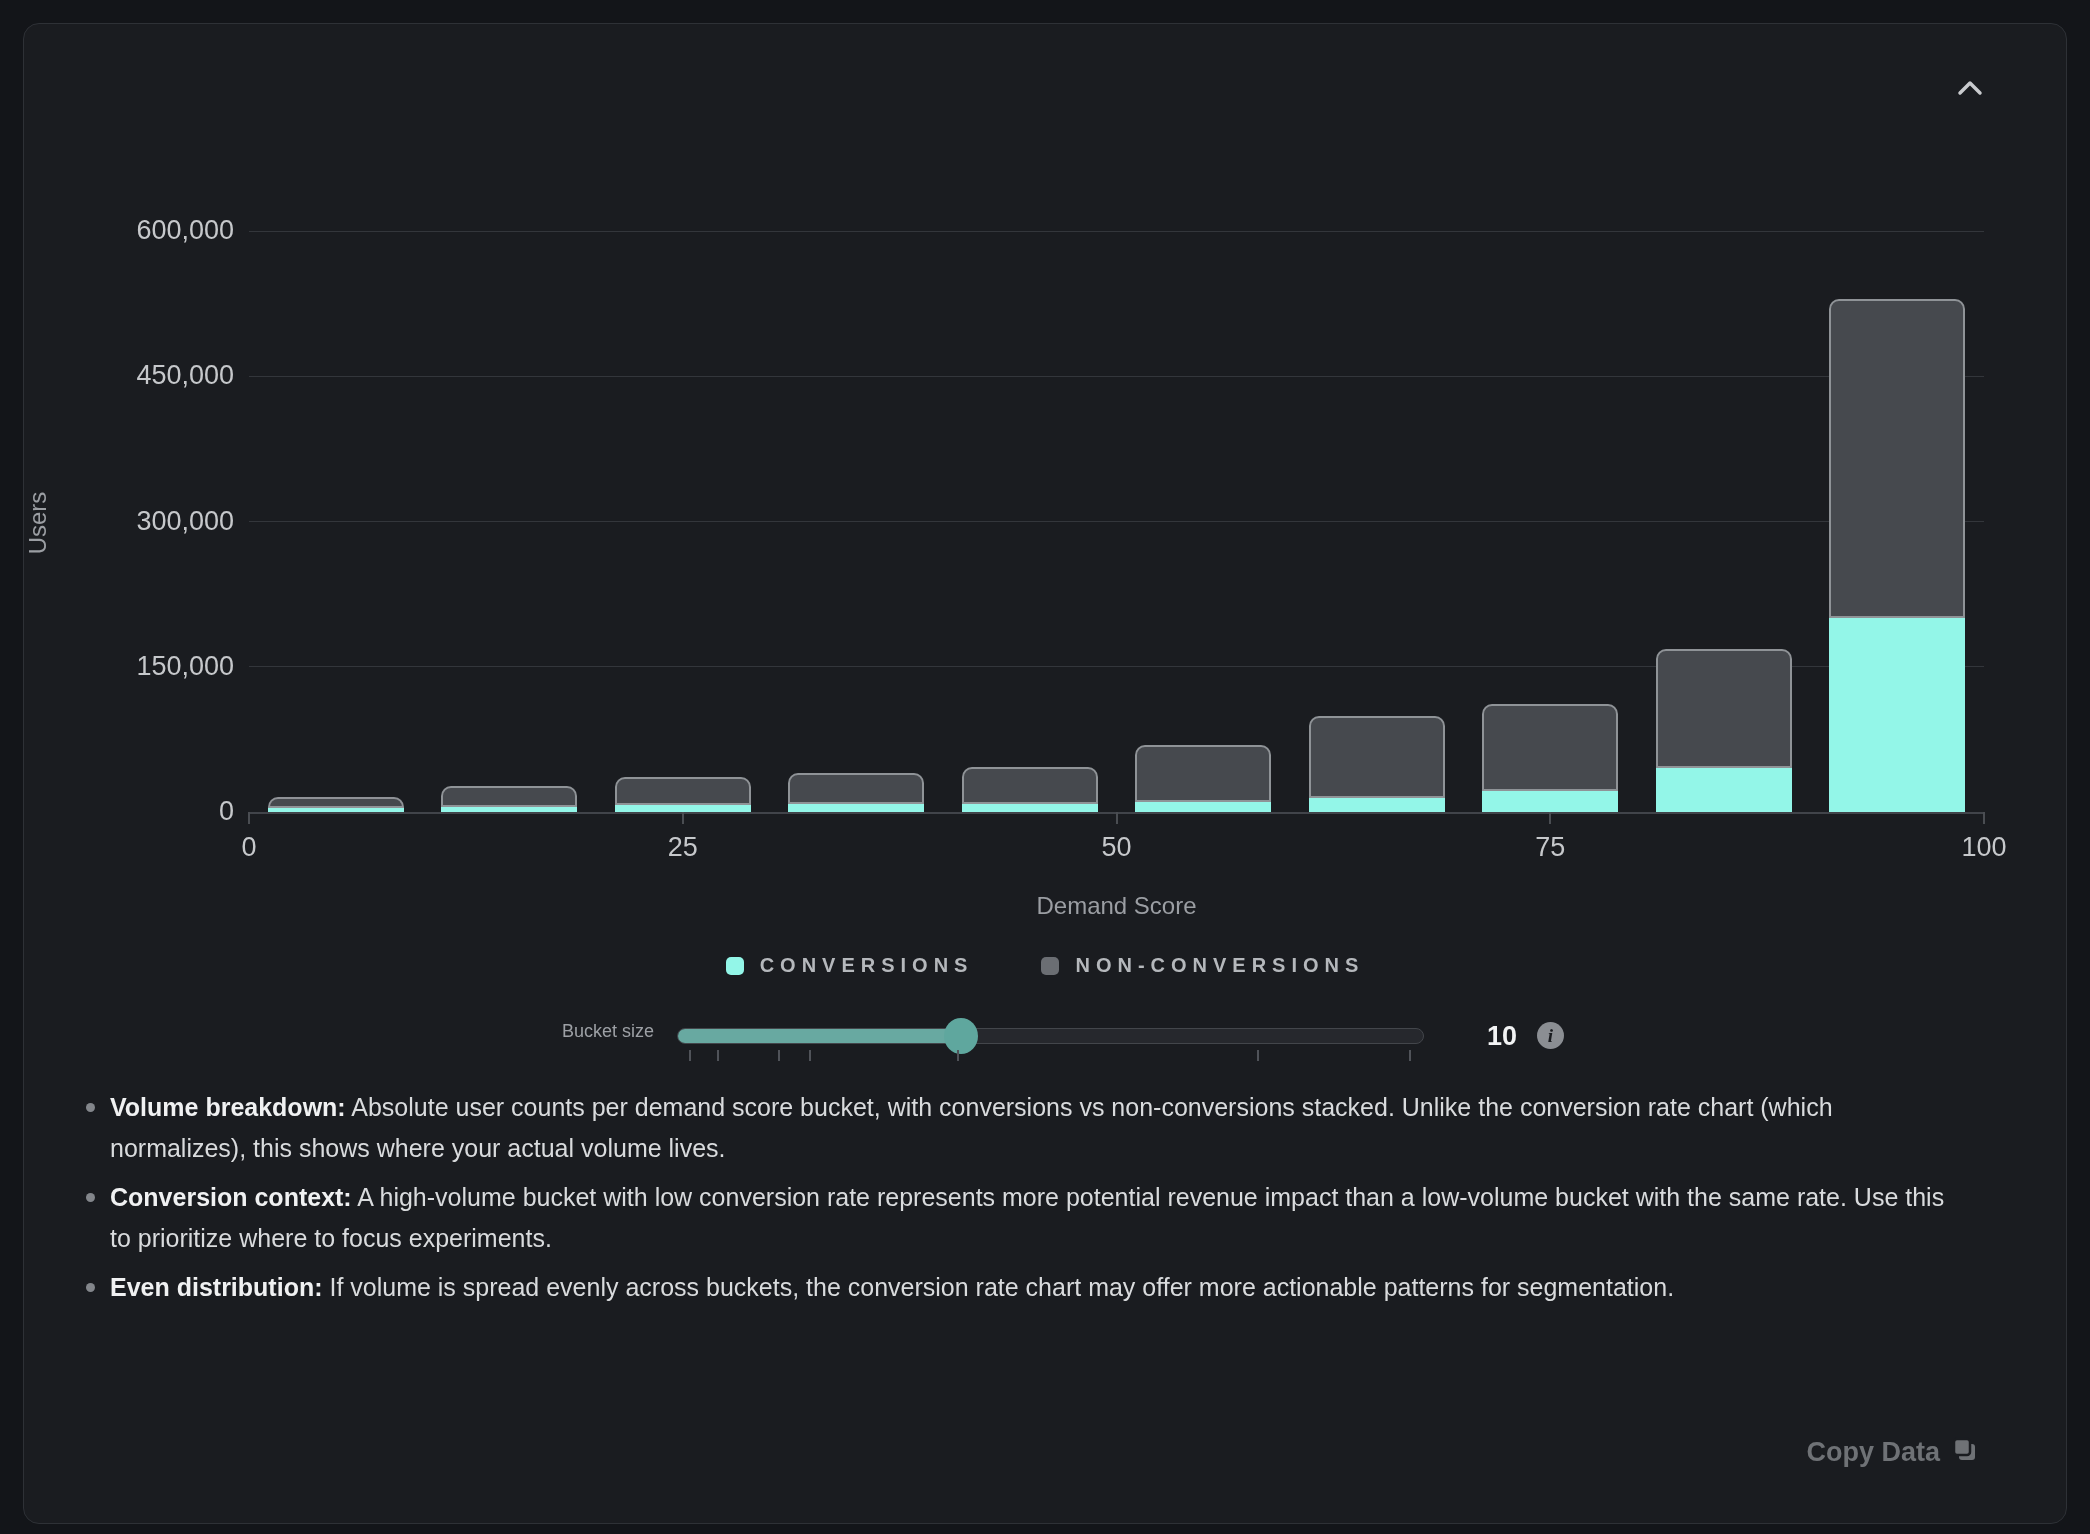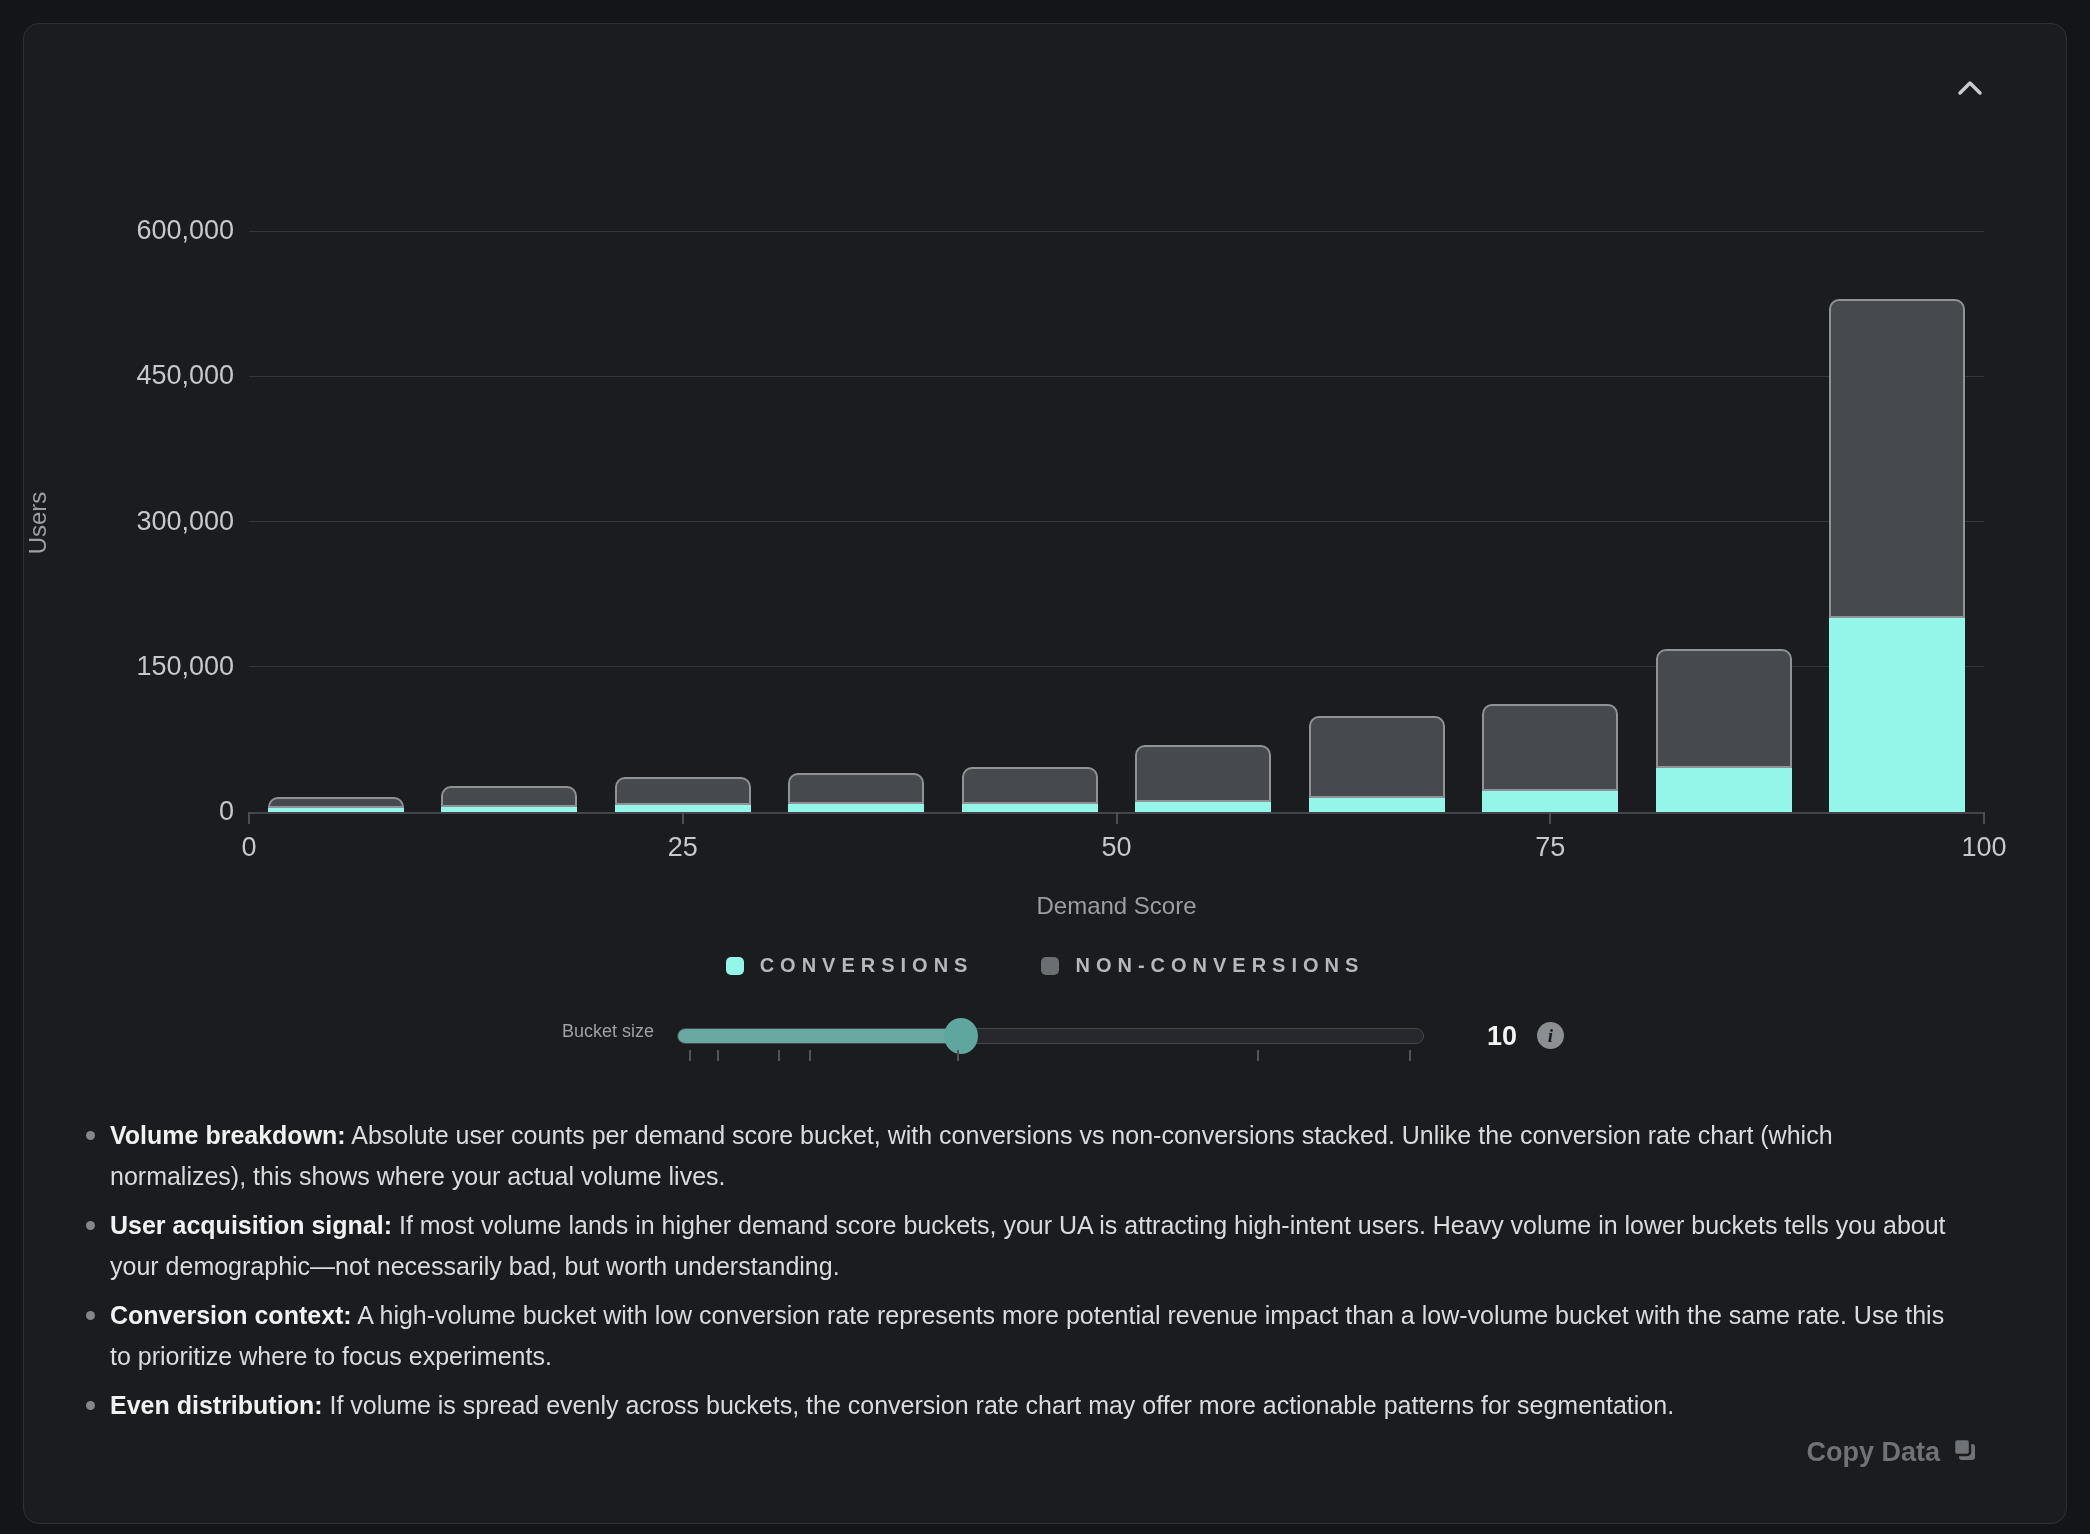--- a/index.html
+++ b/index.html
@@ -88,21 +88,21 @@
     position:absolute;left:1440px;top:997px;width:76px;text-align:center;
     font-size:27px;font-weight:700;color:#f2f3f4;
   }
   .info-icon{
     position:absolute;left:1513px;top:998px;width:27px;height:27px;border-radius:50%;
     background:#8b8e93;color:#1a1c20;font-size:19px;font-weight:700;
     display:flex;align-items:center;justify-content:center;cursor:pointer;
     font-family:"Liberation Serif", serif;font-style:italic;
   }
   
-  .notes{position:absolute;left:60px;top:1063px;width:1880px;margin-top:28px;}
+  .notes{position:absolute;left:60px;top:1063px;width:1880px;}
   .note{
     position:relative;padding-left:26px;margin-bottom:8px;
     font-size:25px;line-height:41px;color:#d9dbdd;
   }
   .note::before{
     content:"";position:absolute;left:2px;top:16px;width:9px;height:9px;
     border-radius:50%;background:#83868b;
   }
   .note b{color:#f0f1f2;}
   
@@ -217,21 +217,20 @@
       <div class="slider-tick" style="left: 784.966px;"></div>
       <div class="slider-tick" style="left: 932.872px;"></div>
       <div class="slider-tick" style="left: 1233.17px;"></div>
       <div class="slider-tick" style="left: 1384.81px;"></div>
     </div>
   <div class="slider-value">10</div>
   <div class="info-icon">i</div>
 
   <div class="notes" id="notes">
       <div class="note"><b>Volume breakdown:</b> Absolute user counts per demand score bucket, with conversions vs non-conversions stacked. Unlike the conversion rate chart (which normalizes), this shows where your actual volume lives.</div>
-      <div class="note"><b>User acquisition signal:</b> If most volume lands in higher demand score buckets, your UA is attracting high-intent users. Heavy volume in lower buckets tells you about your demographic—not necessarily bad, but worth understanding.</div>
       <div class="note"><b>Conversion context:</b> A high-volume bucket with low conversion rate represents more potential revenue impact than a low-volume bucket with the same rate. Use this to prioritize where to focus experiments.</div>
       <div class="note"><b>Even distribution:</b> If volume is spread evenly across buckets, the conversion rate chart may offer more actionable patterns for segmentation.</div>
     </div>
 
   <div class="footer">
     <span class="copy-label">Copy Data</span>
     <span>
       <svg width="30" height="30" viewBox="0 0 30 30">
         <rect x="9" y="9" width="16" height="16" rx="3" fill="#6f7276"></rect>
         <rect x="4" y="4" width="16" height="16" rx="3" fill="#6f7276" stroke="#1a1c20" stroke-width="2.5"></rect>

